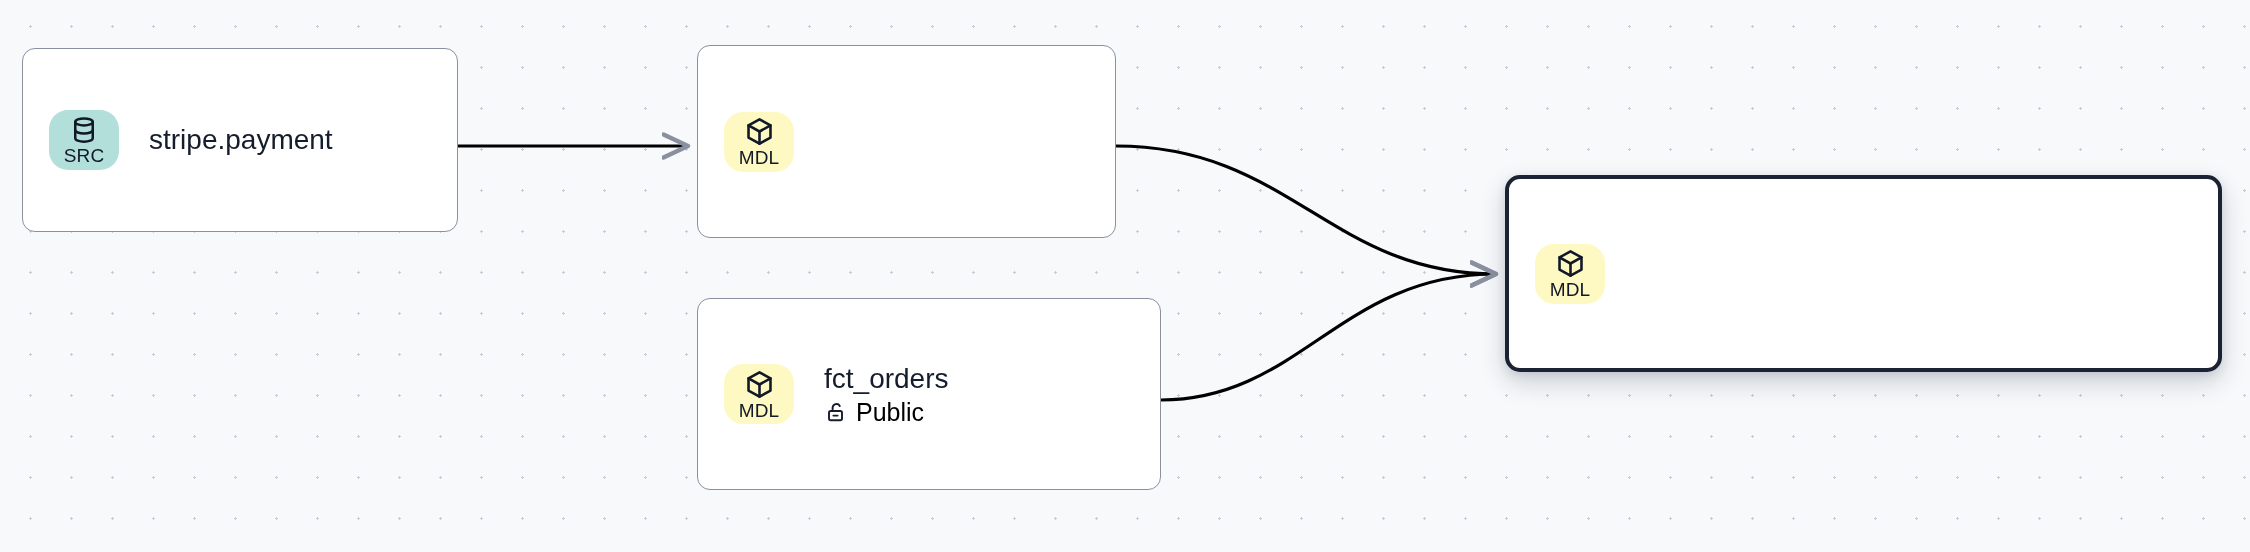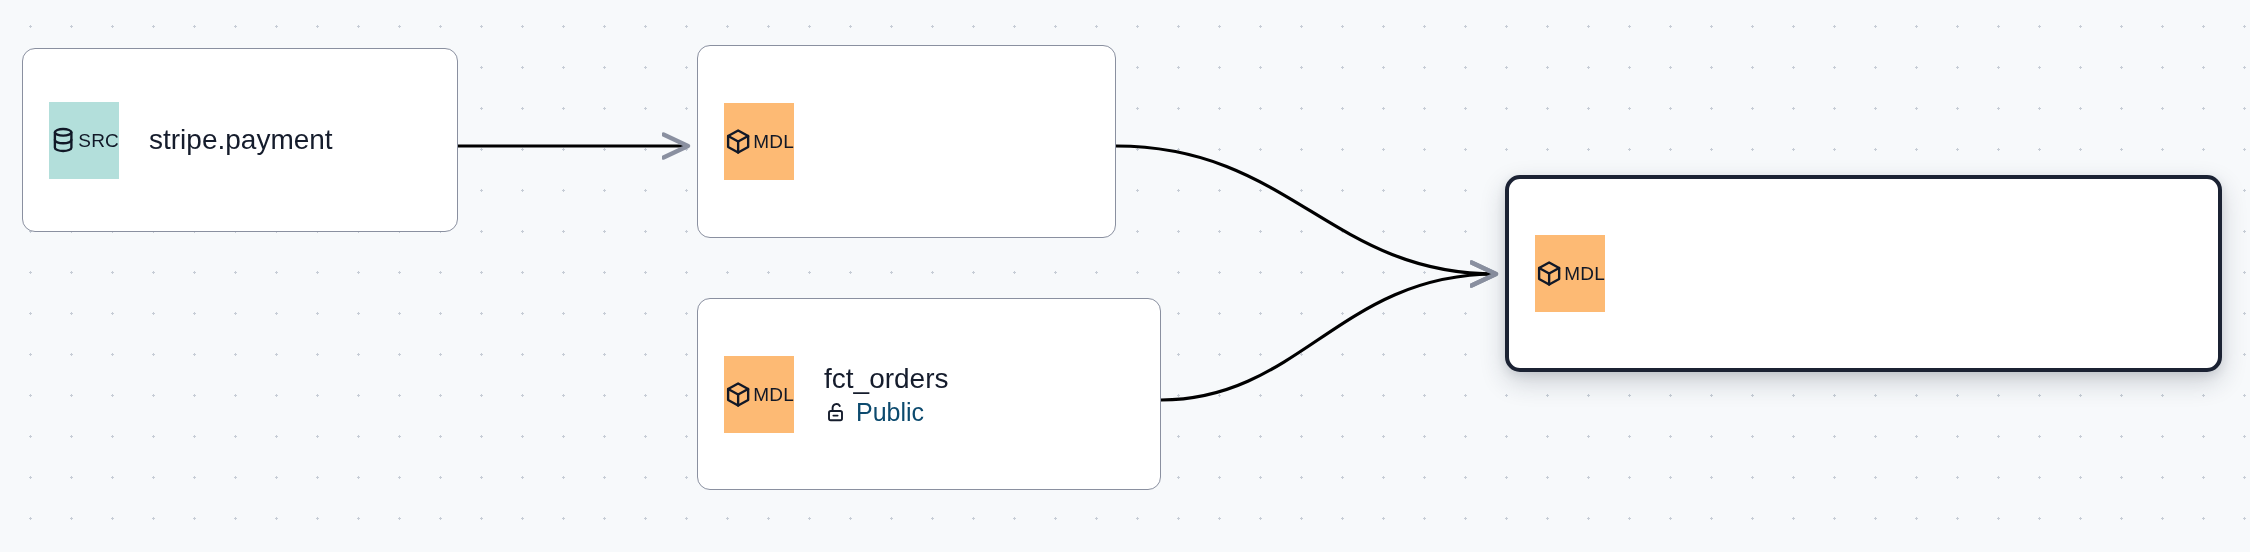--- a/index.html
+++ b/index.html
@@ -50,31 +50,31 @@
     border: 4px solid #1b2233;
     border-radius: 15px;
     box-shadow: 0 10px 26px rgba(30, 40, 60, 0.20),
                 0 3px 10px rgba(30, 40, 60, 0.10);
   }
 
   
   .badge {
     flex: 0 0 auto;
     width: 70px;
-    height: 77px;
-    border-radius: 0;
+    height: 60px;
+    border-radius: 19px;
     display: flex;
-    flex-direction: row;
+    flex-direction: column;
     align-items: center;
     justify-content: center;
     gap: 1px;
   }
 
   .badge-src  { background: #b3dfdb; }
-  .badge-mdl  { background: #fdba74; }
+  .badge-mdl  { background: #fef9c3; }
 
   .badge svg { display: block; }
 
   .badge-text {
     font-family: "Liberation Sans", sans-serif;
     font-size: 19px;
     line-height: 19px;
     font-weight: 400;
     color: #111827;
     letter-spacing: 0.2px;
@@ -96,21 +96,21 @@
     white-space: nowrap;
   }
 
   .node-sub {
     display: flex;
     align-items: center;
     gap: 8px;
     margin-top: 2px;
     font-size: 25px;
     line-height: 29px;
-    color: #0c4a6e;
+    color: #000000;
     white-space: nowrap;
   }
 
   .node-sub svg { display: block; flex: 0 0 auto; }
 
   
   #node-stripe-payment      { left: 22px;   top: 48px;  width: 436px; height: 184px; }
   #node-stg-payments        { left: 697px;  top: 45px;  width: 419px; height: 193px; }
   #node-fct-orders          { left: 697px;  top: 298px; width: 464px; height: 192px; }
   #node-agg-customer        { left: 1505px; top: 175px; width: 717px; height: 197px; }

